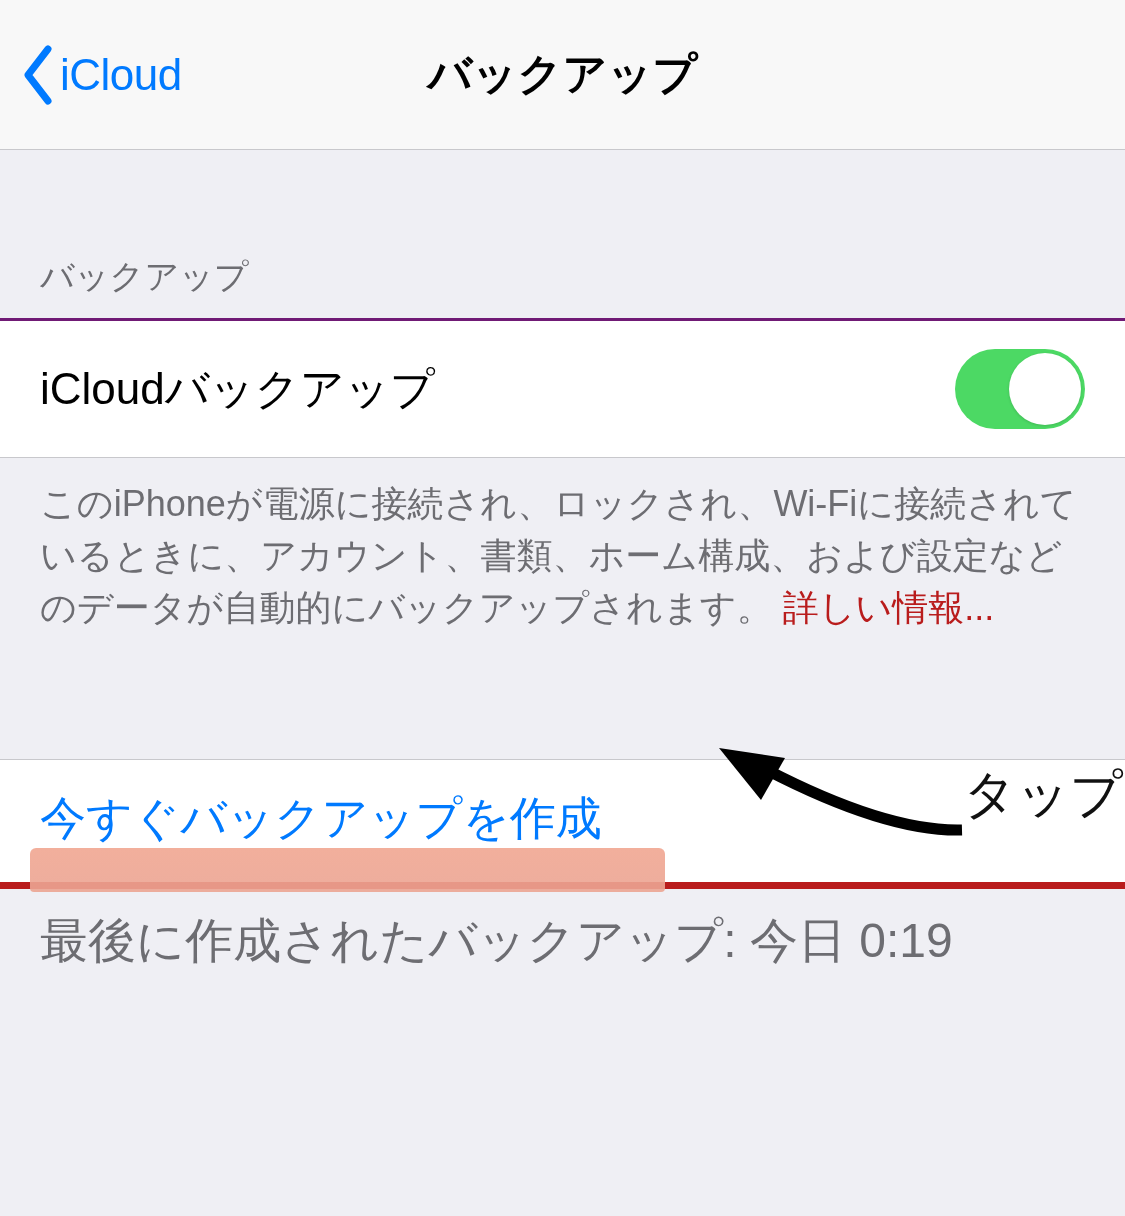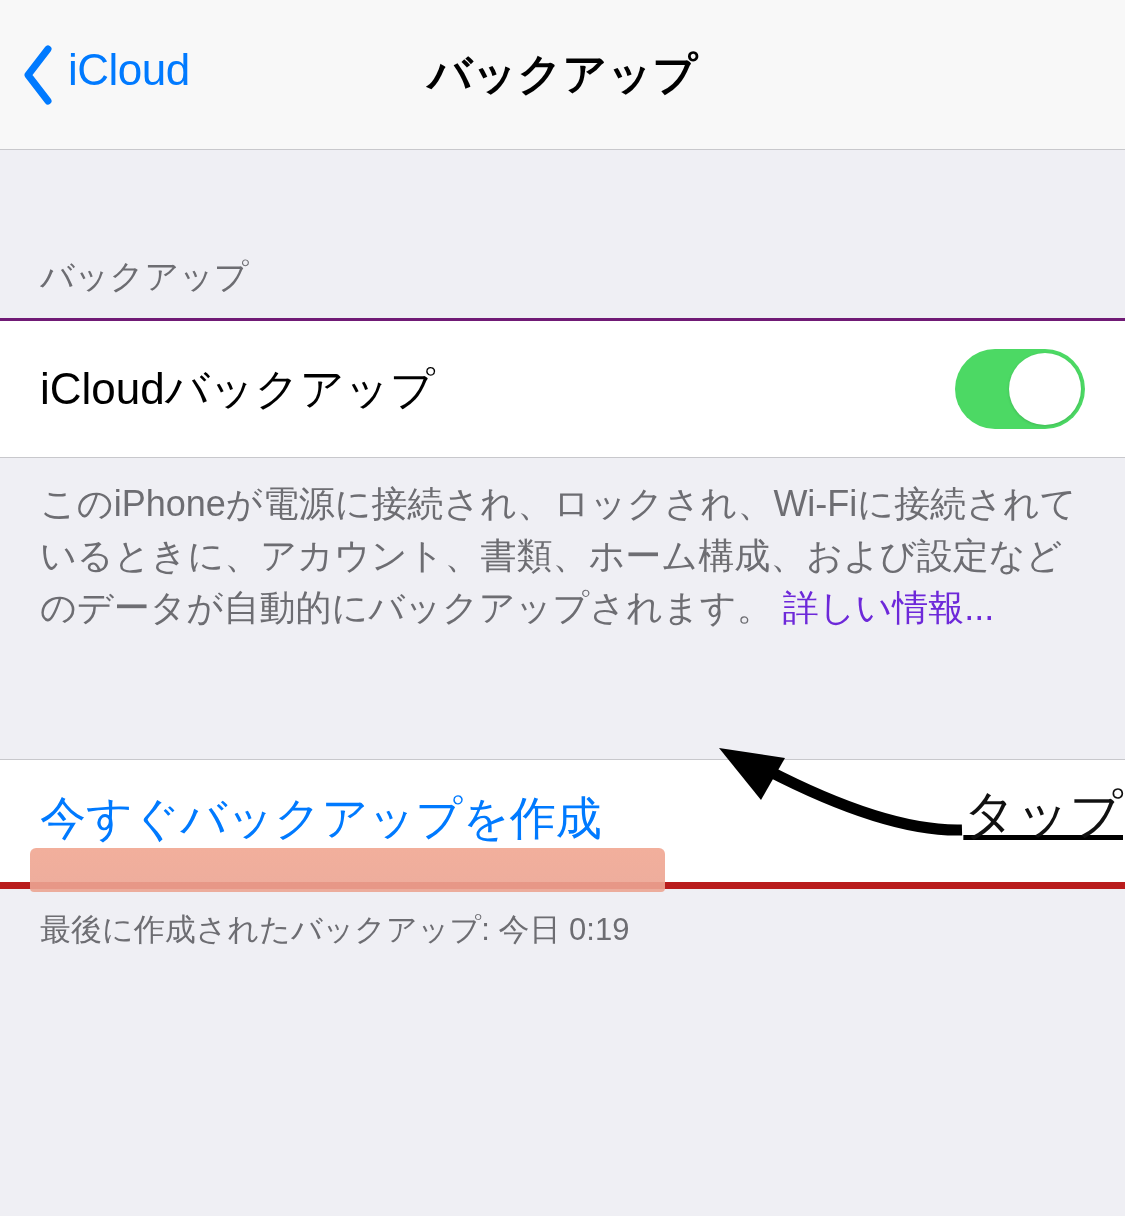--- a/index.html
+++ b/index.html
@@ -15,22 +15,22 @@
       height: 150px;
       background: #f8f8f8;
       border-bottom: 1px solid #c8c8cc;
       display: flex;
       align-items: center;
       position: relative;
       padding: 0 20px;
     }
     .back-group {
       display: flex;
-      align-items: flex-start;
-      gap: 12px;
+      align-items: center;
+      gap: 4px;
     }
     .chevron-left {
       width: 36px;
       height: 60px;
       stroke: #007aff;
       fill: none;
       stroke-width: 7;
       stroke-linecap: round;
       stroke-linejoin: round;
     }
@@ -85,21 +85,21 @@
       background: #fff;
       box-shadow: 0 1px 3px rgba(0,0,0,.15);
     }
     .section-footer {
       padding: 20px 40px 30px 40px;
       color: #6d6d72;
       font-size: 36px;
       line-height: 1.45;
     }
     .section-footer .link {
-      color: #6d28d9;
+      color: #b91c1c;
     }
     .action-cell {
       margin-top: 94px;
       background: #fff;
       border-top: 1px solid #c8c8cc;
       border-bottom: 7px solid #b91c1c;
       padding: 28px 40px 32px 40px;
       position: relative;
     }
     .action-label {
@@ -114,29 +114,28 @@
       width: 635px;
       height: 44px;
       background: linear-gradient(#f1a792, #eca593);
       border-radius: 6px 6px 4px 4px;
       opacity: .9;
       filter: blur(.6px);
     }
     .last-backup {
       padding: 20px 40px;
       color: #6d6d72;
-      font-size: 31px;
+      font-size: 48px;
     }
     .annotation {
       position: absolute;
       right: 2px;
       top: 740px;
       display: flex;
-      align-items: flex-end;
-      text-decoration: underline;
+      align-items: center;
     }
     .arrow-svg {
       width: 260px;
       height: 110px;
     }
     .tap-label {
       font-size: 52px;
       font-weight: 500;
       color: #111;
       margin-left: -4px;

